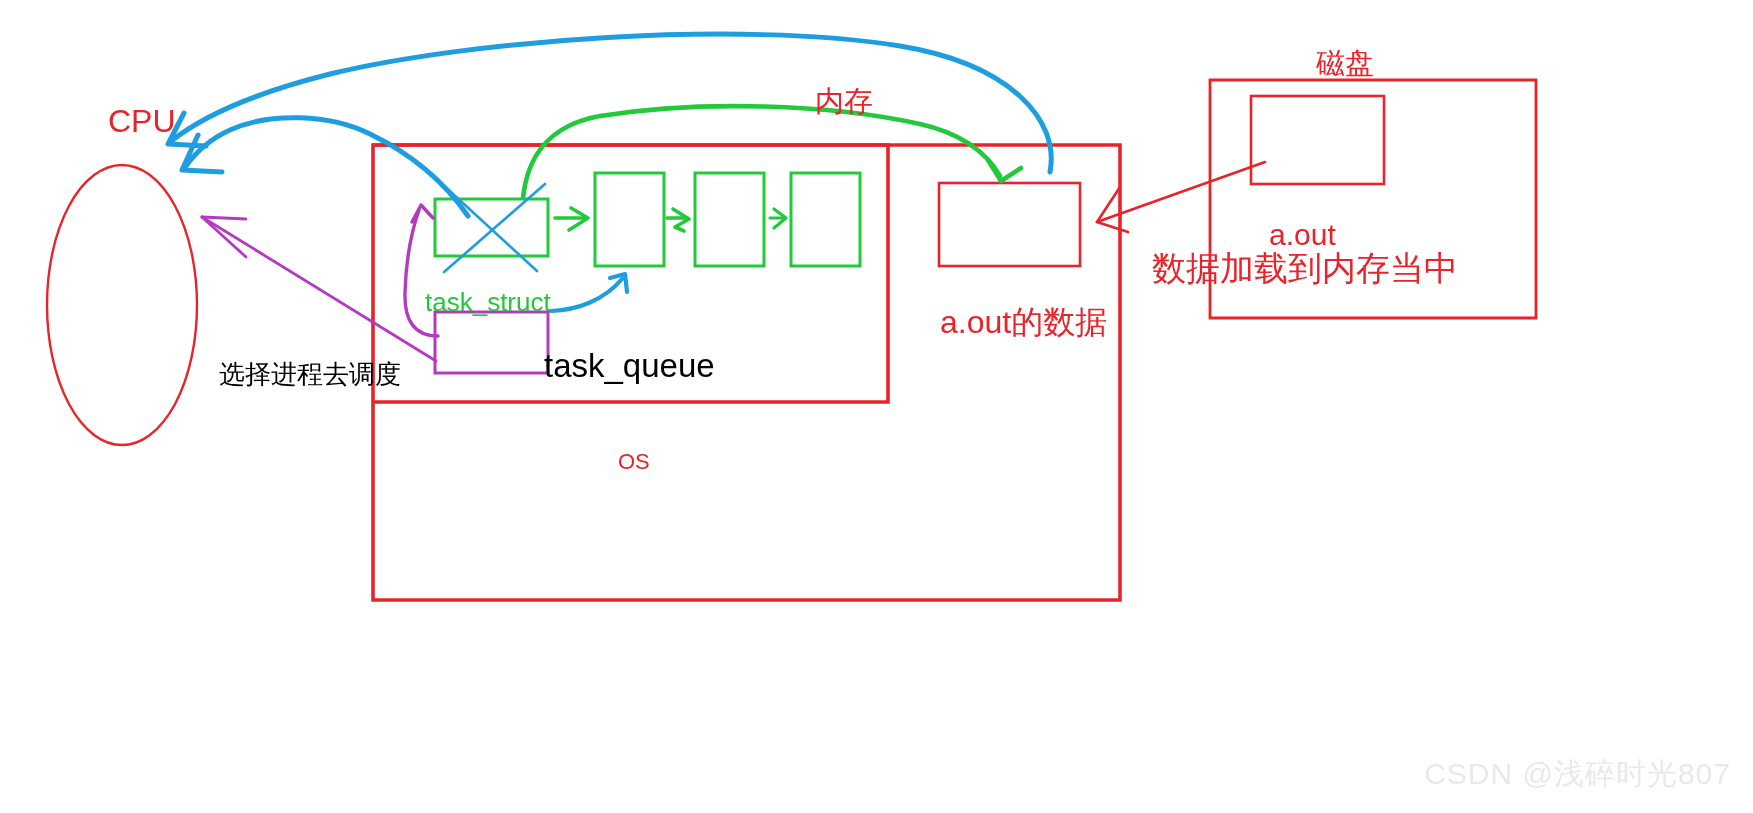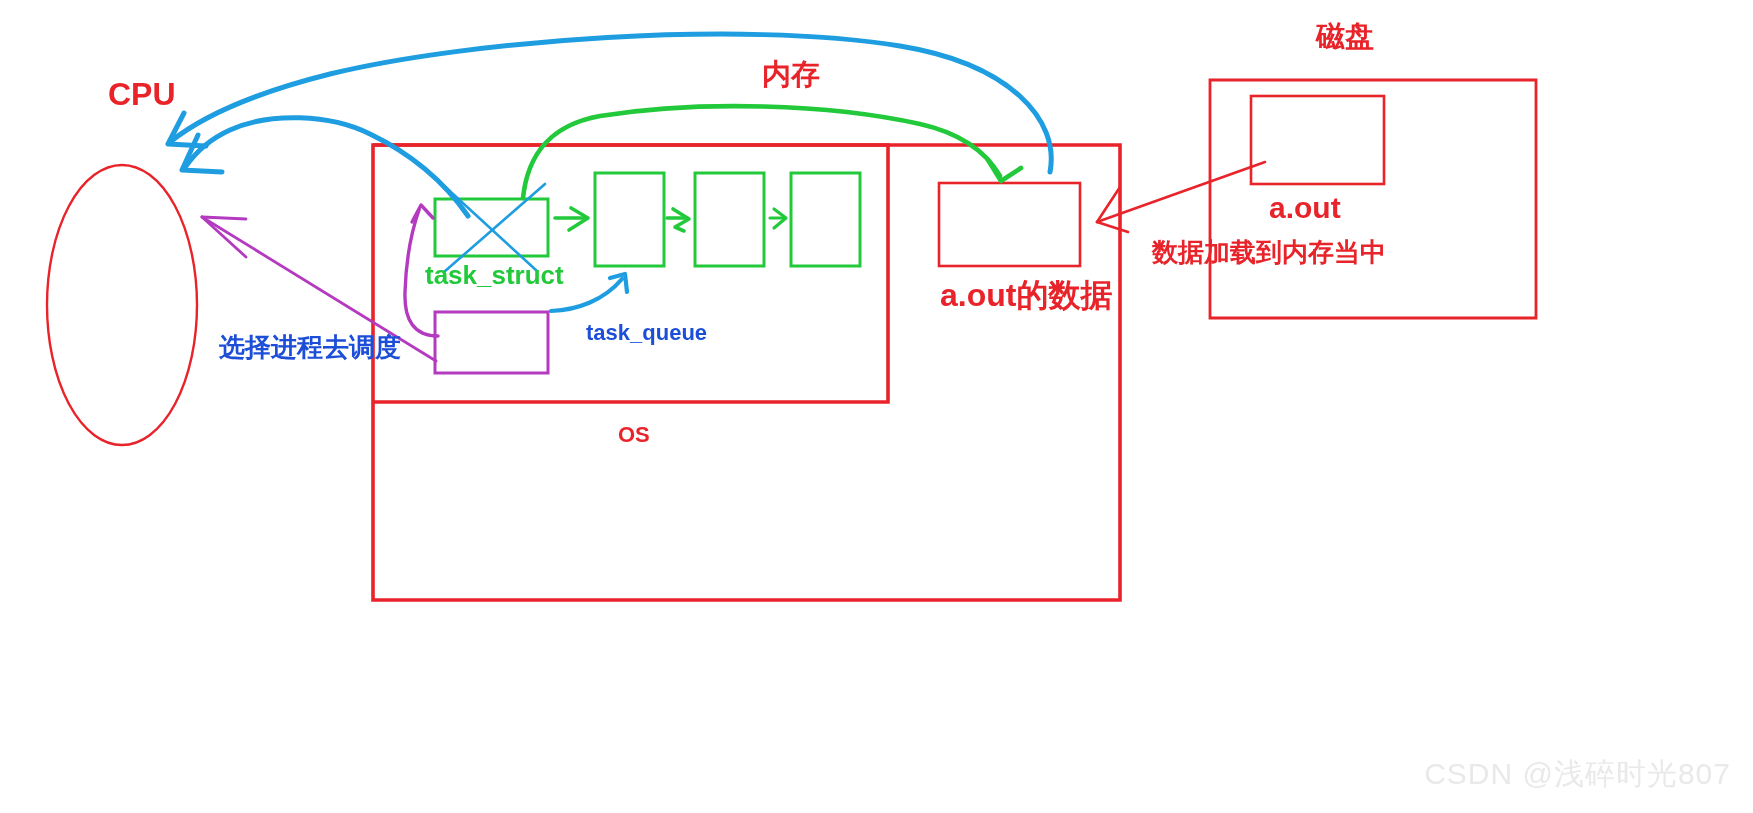--- a/index.html
+++ b/index.html
@@ -21,25 +21,26 @@
     position: absolute;
     left: 0;
     top: 0;
     width: 1753px;
     height: 813px;
   }
   .lbl {
     position: absolute;
     white-space: nowrap;
     line-height: 1;
-    font-weight: 700;
+    font-weight: 400;
+    margin-top: 27px;
   }
   .red   { color: #e8232a; }
   .green { color: #22c93a; }
-  .purple{ color: #1d4ed8; }
+  .purple{ color: #000000; }
   .watermark {
     position: absolute;
     right: 22px;
     bottom: 18px;
     font-size: 30px;
     color: #e9e9e9;
     letter-spacing: 1px;
     white-space: nowrap;
   }
 </style>
@@ -133,33 +134,33 @@
     <g stroke="#b43ac0" fill="none" stroke-width="2.8" stroke-linecap="round" stroke-linejoin="round">
       <path d="M 436 361 L 202 217"></path>
       <path d="M 202 217 L 246 219"></path>
       <path d="M 202 217 L 246 257"></path>
     </g>
 
   </svg>
 
   <div class="lbl red" style="left:108px; top:78px; font-size:32px;">CPU</div>
 
-  <div class="lbl red" style="left:762px; top:60px; font-size:29px;">内存</div>
+  <div class="lbl red" style="left:815px; top:60px; font-size:29px;">内存</div>
 
   <div class="lbl red" style="left:1316px; top:22px; font-size:29px;">磁盘</div>
 
   <div class="lbl red" style="left:618px; top:424px; font-size:22px;">OS</div>
 
   <div class="lbl green" style="left:425px; top:262px; font-size:26px;">task_struct</div>
 
-  <div class="lbl purple" style="left:586px; top:322px; font-size:22px;">task_queue</div>
+  <div class="lbl purple" style="left:544px; top:322px; font-size:33px;">task_queue</div>
 
   <div class="lbl red" style="left:1269px; top:193px; font-size:30px;">a.out</div>
 
   <div class="lbl red" style="left:940px; top:279px; font-size:32px;">a.out的数据</div>
 
-  <div class="lbl red" style="left:1152px; top:239px; font-size:26px;">数据加载到内存当中</div>
+  <div class="lbl red" style="left:1152px; top:224px; font-size:34px;">数据加载到内存当中</div>
 
   <div class="lbl purple" style="left:219px; top:334px; font-size:26px;">选择进程去调度</div>
 
   <div class="watermark">CSDN @浅碎时光807</div>
 
 </div>
 
 </body></html>

